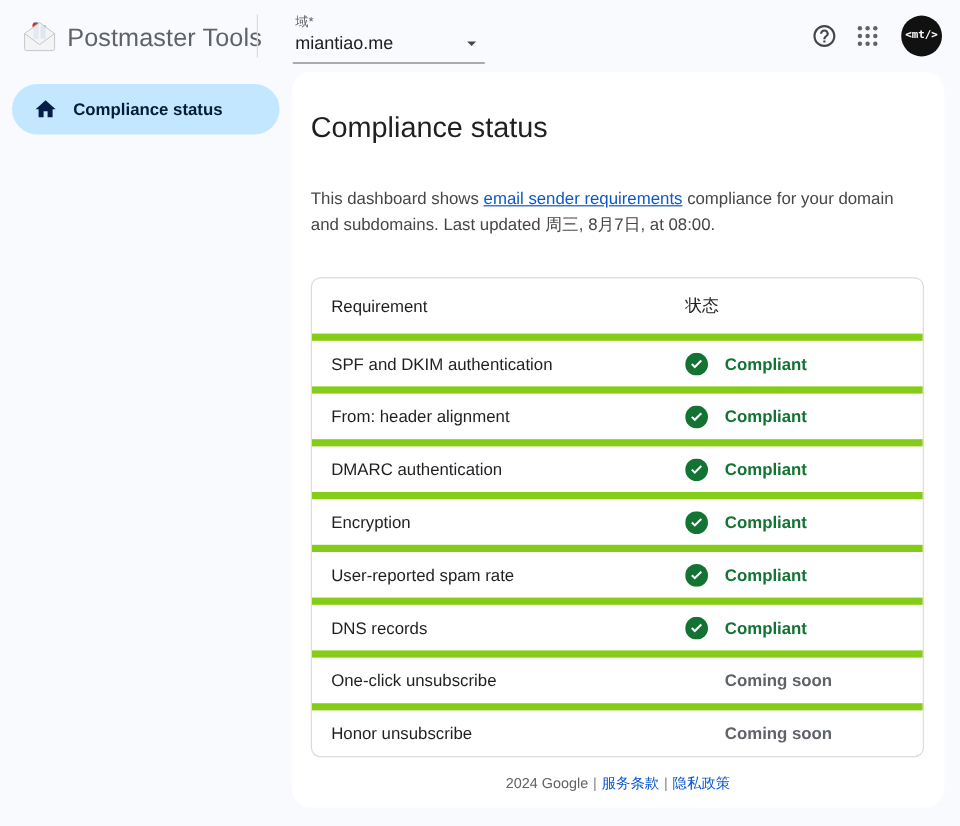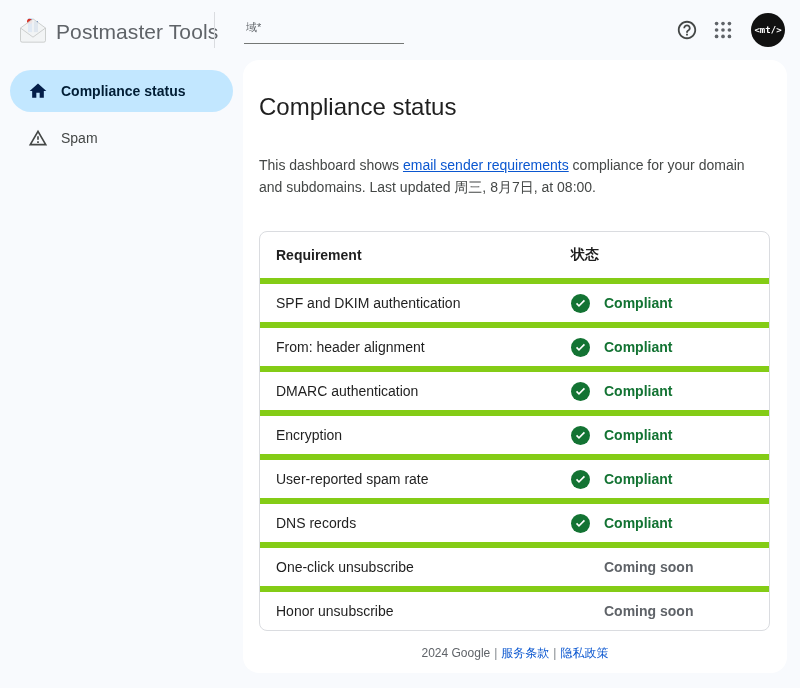--- a/index.html
+++ b/index.html
@@ -60,21 +60,21 @@
   
   .ctable {
     margin-top:33px; width:511px;
     border:1px solid #dadce0; border-radius:8px; overflow:hidden;
     background:#fff;
   }
   .trow { display:flex; align-items:center; height:44px; border-top:6px solid #84cc16; }
   .trow.thead { border-top:none; height:46px; }
   .cell-req { width:311px; padding-left:16px; font-size:14px; color:#1f1f1f; }
   .cell-status { flex:1; display:flex; align-items:center; font-size:14px; }
-  .thead .cell-req, .thead .cell-status { color:#1f1f1f;font-weight:bold; }
+  .thead .cell-req, .thead .cell-status { color:#1f1f1f; }
   .check-icon { width:19px; height:19px; margin-right:14px; flex:0 0 auto; }
   .status-text { font-weight:bold; color:#137333; }
   .trow.pending .check-icon { visibility:hidden; }
   .trow.pending .status-text { color:#5f6368; font-weight:700; }
 
   
   .card-footer {
     position:absolute; bottom:11px; left:0; width:100%;
     text-align:center; font-size:12px; color:#5f6368;
   }
@@ -92,20 +92,26 @@
       <circle cx="14" cy="5" r="3.2" fill="#d93025"></circle>
       <path d="M3 13 L18 2 L33 13 V28 a2 2 0 0 1 -2 2 H5 a2 2 0 0 1 -2 -2 Z" fill="#f1f3f4" opacity="0.92"></path>
       <path d="M3 13 L18 2 L33 13 V28 a2 2 0 0 1 -2 2 H5 a2 2 0 0 1 -2 -2 Z" fill="none" stroke="#c4c7c5" stroke-width="1"></path>
       <path d="M3 13 L18 24 L33 13" fill="none" stroke="#c4c7c5" stroke-width="1"></path>
     </svg>
     <span class="app-title">Postmaster Tools</span>
   </div>
   <div class="header-divider"></div>
   <div class="domain-select">
     <span class="domain-label">域*</span>
+    <div class="domain-row">
+      <span class="domain-value">miantiao.me</span>
+      <svg class="dd-arrow" viewBox="0 0 24 24">
+        <path d="M7 10l5 5 5-5z" fill="#444746"></path>
+      </svg>
+    </div>
   </div>
   <div class="header-right">
     <div class="icon-btn">
       <svg width="22" height="22" viewBox="0 0 24 24">
         <path fill="#444746" d="M11 18h2v-2h-2v2zm1-16C6.48 2 2 6.48 2 12s4.48 10 10 10 10-4.48 10-10S17.52 2 12 2zm0 18c-4.41 0-8-3.59-8-8s3.59-8 8-8 8 3.59 8 8-3.59 8-8 8zm0-14c-2.21 0-4 1.79-4 4h2c0-1.1.9-2 2-2s2 .9 2 2c0 2-3 1.75-3 5h2c0-2.25 3-2.5 3-5 0-2.21-1.79-4-4-4z"></path>
       </svg>
     </div>
     <div class="icon-btn">
       <svg width="22" height="22" viewBox="0 0 24 24">
         <g fill="#5f6368">
@@ -125,26 +131,20 @@
   </div>
 </div>
 
 <div class="sidebar">
   <div class="nav-item active">
     <svg class="nav-icon" viewBox="0 0 24 24">
       <path fill="#041e49" d="M10 20v-6h4v6h5v-8h3L12 3 2 12h3v8z"></path>
     </svg>
     <span>Compliance status</span>
   </div>
-  <div class="nav-item">
-    <svg class="nav-icon" viewBox="0 0 24 24">
-      <path fill="#444746" d="M12 5.99L19.53 19H4.47L12 5.99M12 2L1 21h22L12 2zm1 14h-2v2h2v-2zm0-6h-2v4h2v-4z"></path>
-    </svg>
-    <span>Spam</span>
-  </div>
 </div>
 
 <div class="card">
   <div class="page-title">Compliance status</div>
   <div class="page-desc">
     <span>This dashboard shows </span><a>email sender requirements</a><span> compliance for your domain and subdomains. Last updated 周三, 8月7日, at 08:00.</span>
   </div>
 
   <div class="ctable">
     <div class="trow thead">

